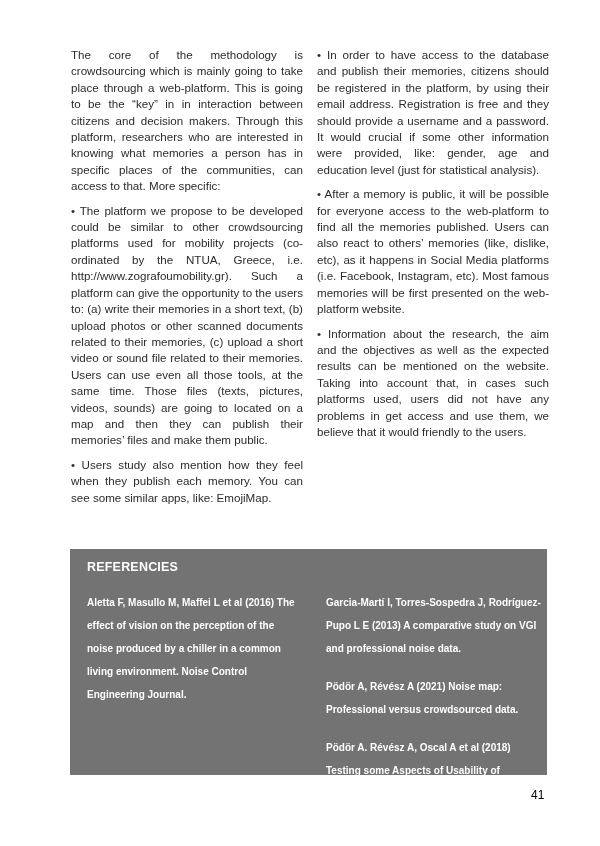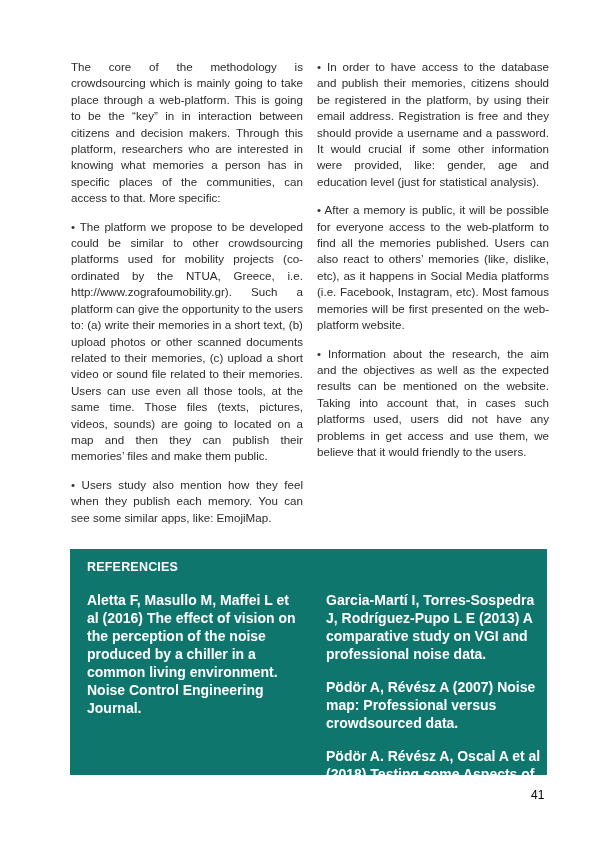--- a/index.html
+++ b/index.html
@@ -1,50 +1,50 @@
 <!DOCTYPE html>
 <html><head>
 <meta charset="utf-8">
 <style>
   html, body { margin: 0; padding: 0; background: #ffffff; }
   body { width: 600px; height: 846px; position: relative; overflow: hidden;
          font-family: "Liberation Sans", "DejaVu Sans", sans-serif; color: #2b2b2b; }
   .col { position: absolute; width: 232px; font-size: 11.6px; line-height: 16.4px; text-align: justify; }
-  .col p { margin: 12px 0 8px 0; }
+  .col p { margin: 0 0 8px 0; }
   #col-left { left: 71px; top: 47px; }
   #col-right { left: 317px; top: 47px; }
   .refs { position: absolute; left: 70px; top: 549px; width: 477px; height: 226px;
           background: #1fbbc4; color: #ffffff; }
   .refs-title { position: absolute; left: 17px; top: 11px; font-weight: bold; font-size: 12.5px; letter-spacing: 0.2px; }
-  .refs-col { position: absolute; top: 42px; width: 215px; font-size: 14px; line-height: 18px; font-weight: bold; }
+  .refs-col { position: absolute; top: 42px; width: 215px; font-size: 10px; line-height: 23px; font-weight: bold; }
   .refs-col p { margin: 0 0 15px 0; }
   #refs-left { left: 17px; }
   #refs-right { left: 256px; }
   .page-number { position: absolute; left: 531px; top: 788px; font-size: 12px; color: #000000; }
 </style>
 </head>
 <body>
 
 <div class="col" id="col-left">
   <p>The core of the methodology is crowdsourcing which is mainly going to take place through a web-platform. This is going to be the “key” in in interaction between citizens and decision makers. Through this platform, researchers who are interested in knowing what memories a person has in specific places of the communities, can access to that. More specific:</p>
   <p>• The platform we propose to be developed could be similar to other crowdsourcing platforms used for mobility projects (co-ordinated by the NTUA, Greece, i.e. http://www.zografoumobility.gr). Such a platform can give the opportunity to the users to: (a) write their memories in a short text, (b) upload photos or other scanned documents related to their memories, (c) upload a short video or sound file related to their memories. Users can use even all those tools, at the same time. Those files (texts, pictures, videos, sounds) are going to located on a map and then they can publish their memories’ files and make them public.</p>
   <p>• Users study also mention how they feel when they publish each memory. You can see some similar apps, like: EmojiMap.</p>
 </div>
 
 <div class="col" id="col-right">
   <p>• In order to have access to the database and publish their memories, citizens should be registered in the platform, by using their email address. Registration is free and they should provide a username and a password. It would crucial if some other information were provided, like: gender, age and education level (just for statistical analysis).</p>
   <p>• After a memory is public, it will be possible for everyone access to the web-platform to find all the memories published. Users can also react to others’ memories (like, dislike, etc), as it happens in Social Media platforms (i.e. Facebook, Instagram, etc). Most famous memories will be first presented on the web-platform website.</p>
   <p>• Information about the research, the aim and the objectives as well as the expected results can be mentioned on the website. Taking into account that, in cases such platforms used, users did not have any problems in get access and use them, we believe that it would friendly to the users.</p>
 </div>
 
-<div class="refs" style="background: #0f766e;">
+<div class="refs" style="background: #737373;">
   <div class="refs-title">REFERENCIES</div>
   <div class="refs-col" id="refs-left">
     <p>Aletta F, Masullo M, Maffei L et al (2016) The effect of vision on the perception of the noise produced by a chiller in a common living environment. Noise Control Engineering Journal.</p>
   </div>
   <div class="refs-col" id="refs-right">
     <p>Garcia-Martí I, Torres-Sospedra J, Rodríguez-Pupo L E (2013) A comparative study on VGI and professional noise data.</p>
-    <p>Pödör A, Révész A (2007) Noise map: Professional versus crowdsourced data.</p>
+    <p>Pödör A, Révész A (2021) Noise map: Professional versus crowdsourced data.</p>
     <p>Pödör A. Révész A, Oscal A et al (2018) Testing some Aspects of Usability of Crowdsourced Smartphone Generated Noise Maps.</p>
   </div>
 </div>
 
 <div class="page-number">41</div>
 
 </body></html>

